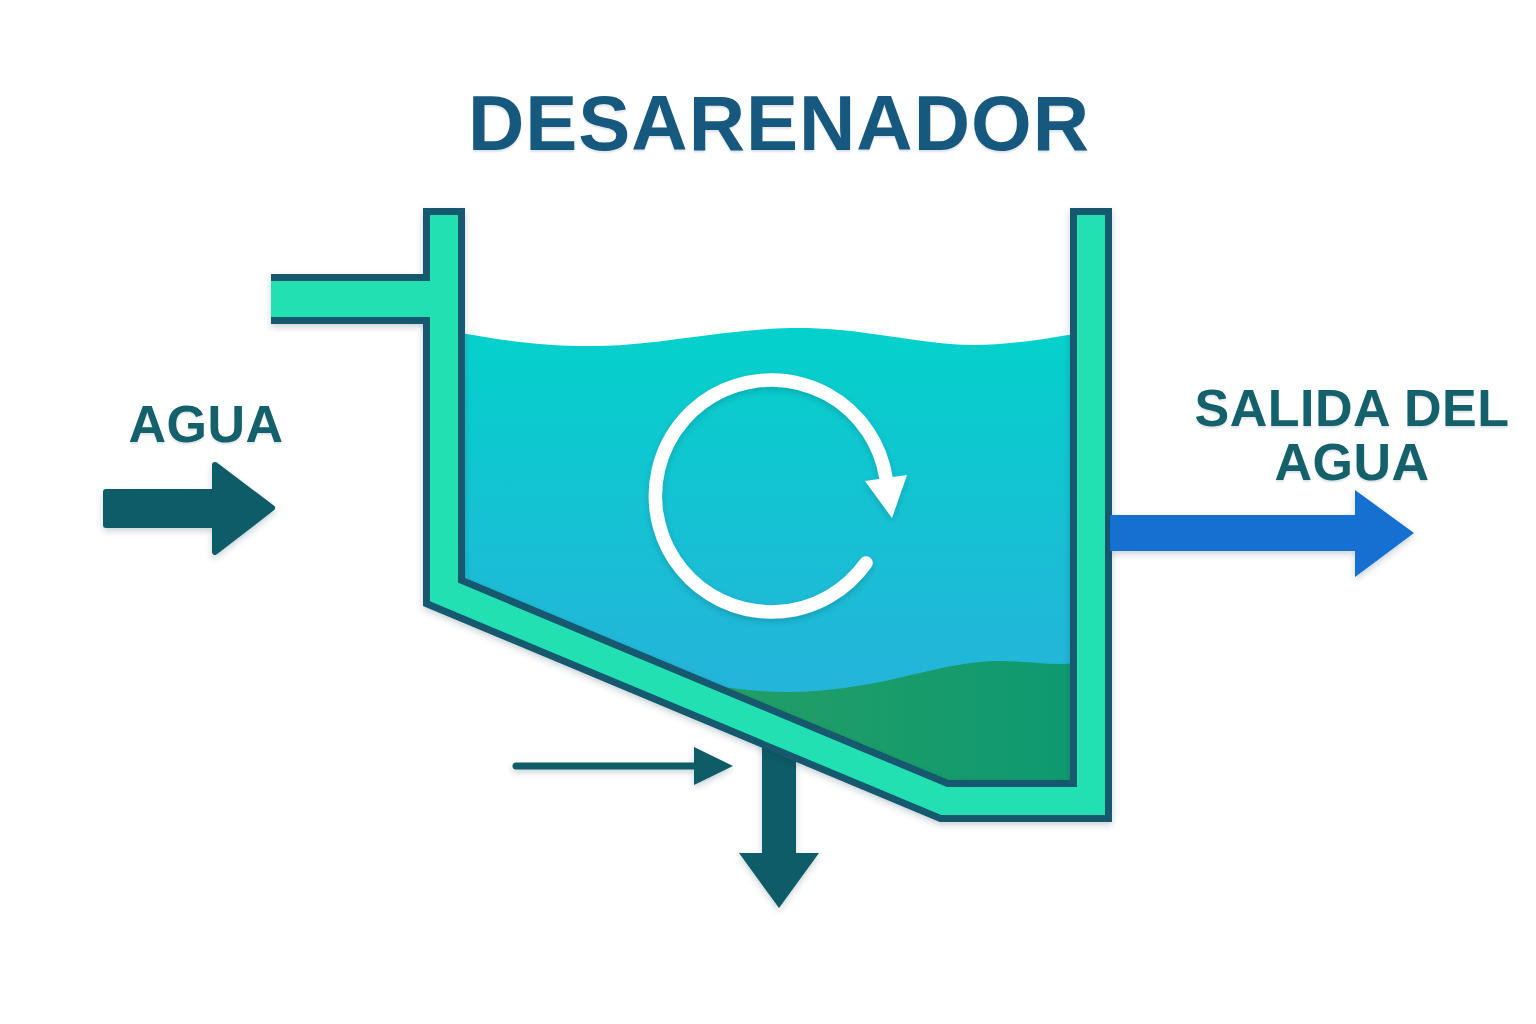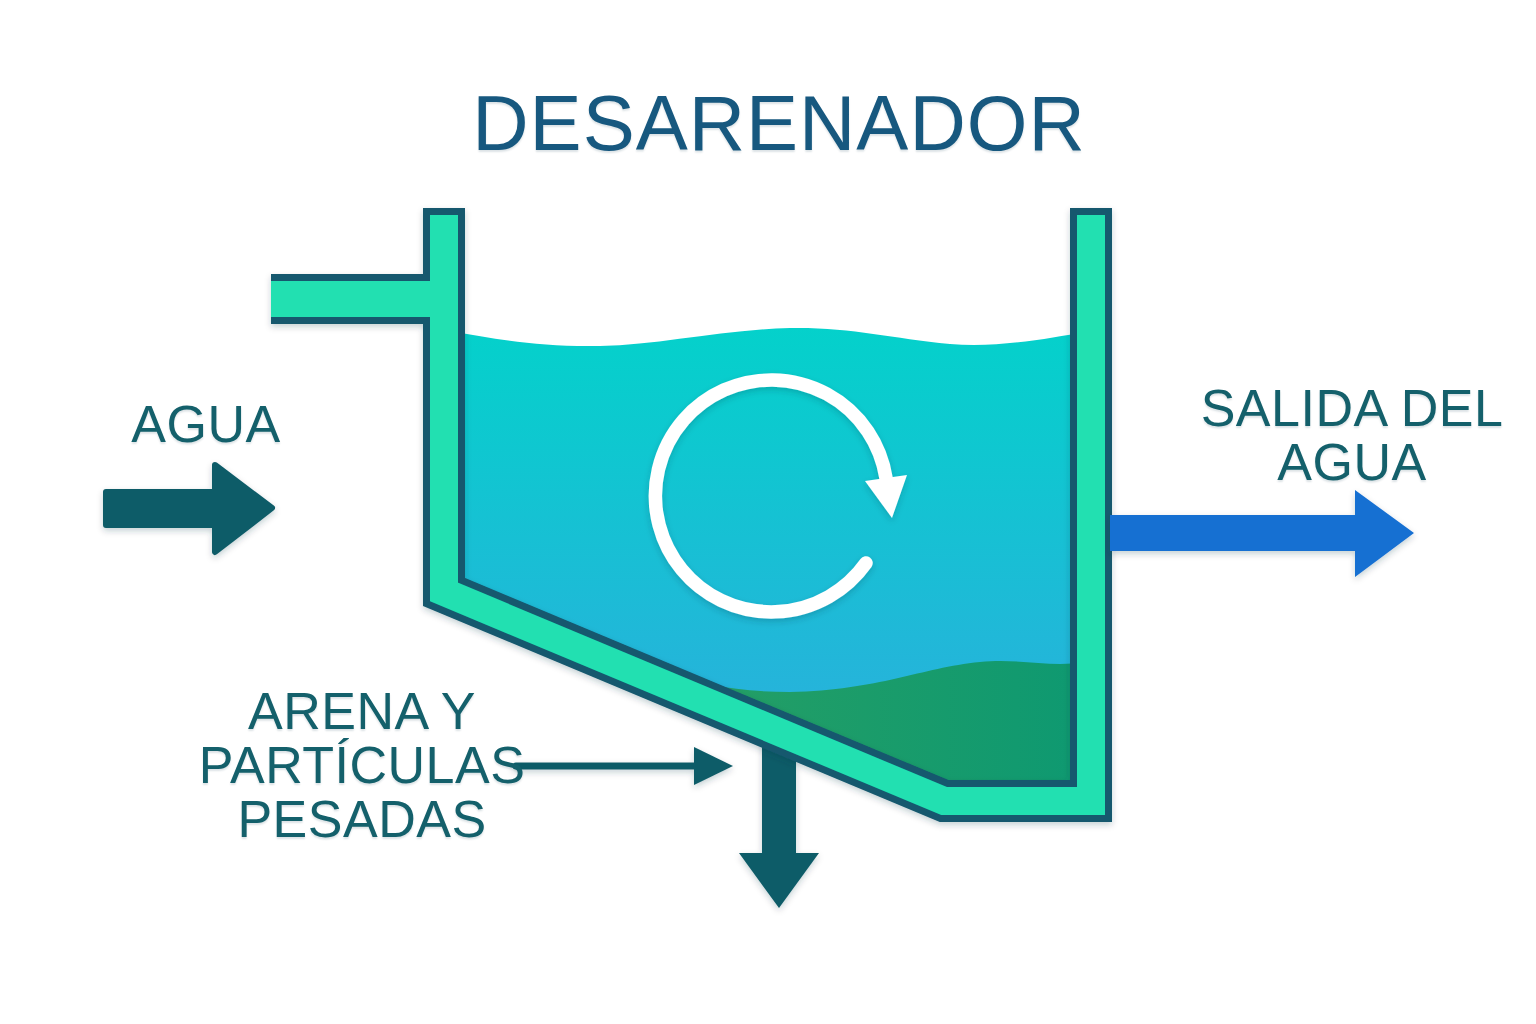--- a/index.html
+++ b/index.html
@@ -3,21 +3,21 @@
 <meta charset="utf-8">
 <style>
   html,body{margin:0;padding:0;background:#e8e8e8;}
   .stage{
     position:relative;width:1536px;height:1024px;background:#ffffff;
     overflow:hidden;font-family:"Liberation Sans",sans-serif;
   }
   .stage svg{position:absolute;left:0;top:0;}
   .label{
     position:absolute;transform:translateX(-50%);
-    font-weight:400;text-align:center;white-space:nowrap;
+    font-weight:700;text-align:center;white-space:nowrap;
     letter-spacing:.5px;line-height:1;
     text-shadow:0 2px 2px rgba(13,59,80,.14);
     color:var(--c-label, #14606b);
   }
   .title{
     font-size:78px;color:var(--c-title, #17587f);letter-spacing:1px;
   }
   .lbl-50{font-size:52px;}
   .multiline span{display:block;line-height:54px;}
   
@@ -101,19 +101,14 @@
 
   <div class="label title" style="left:779px;top:84px;">DESARENADOR</div>
 
   <div class="label lbl-50" style="left:206px;top:398px;">AGUA</div>
 
   <div class="label lbl-50 multiline" style="left:1352px;top:381px;">
     <span>SALIDA DEL</span>
     <span>AGUA</span>
   </div>
 
-  <div class="label lbl-50 multiline" style="left:362px;top:684px;">
-    <span>ARENA Y</span>
-    <span>PARTÍCULAS</span>
-    <span>PESADAS</span>
-  </div>
 
 </div>
 
 </body></html>

